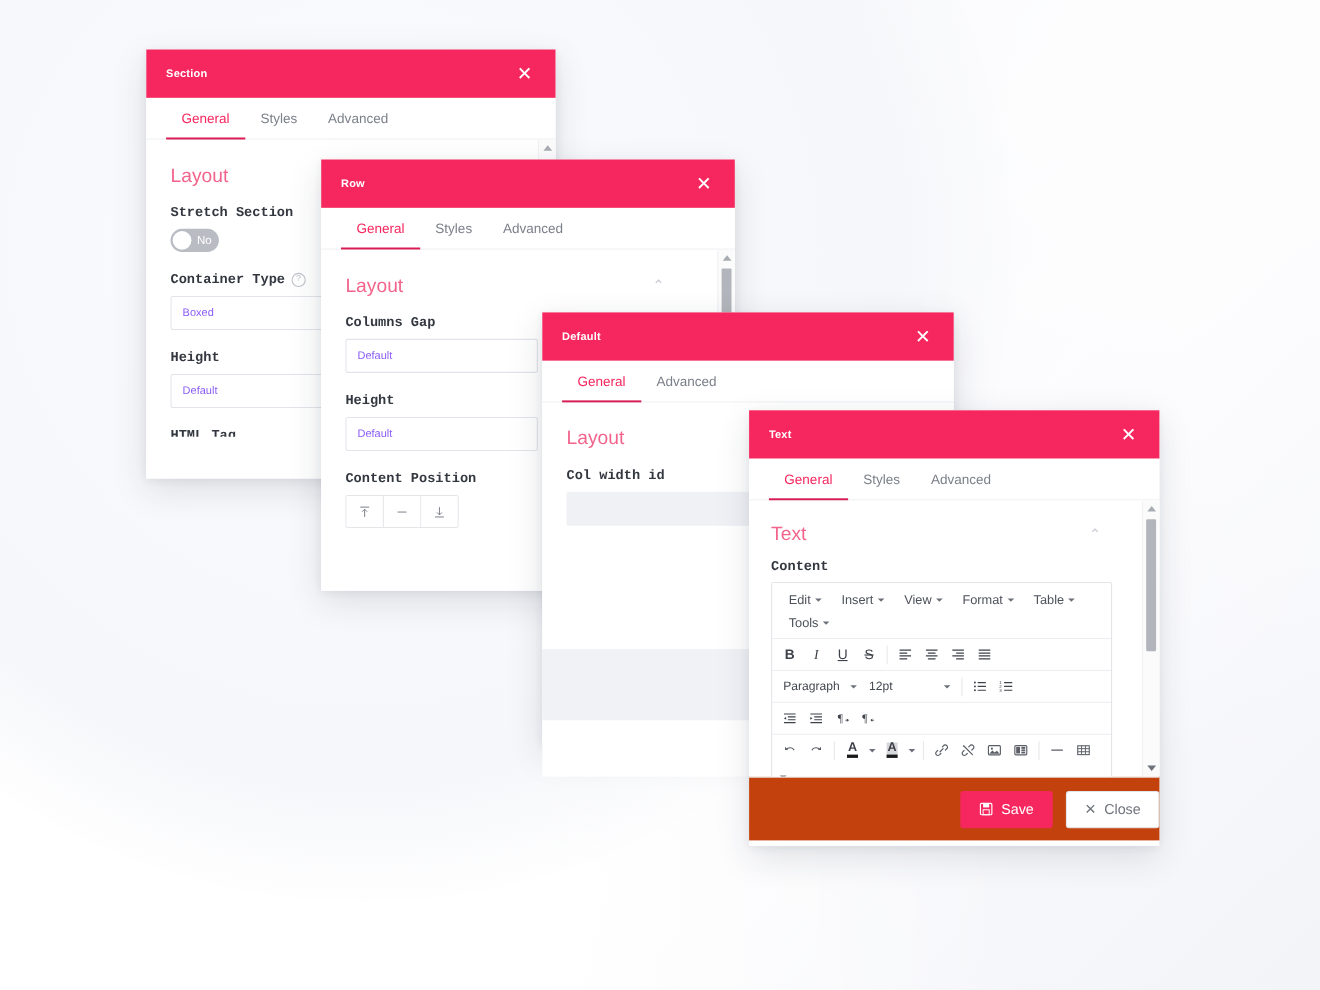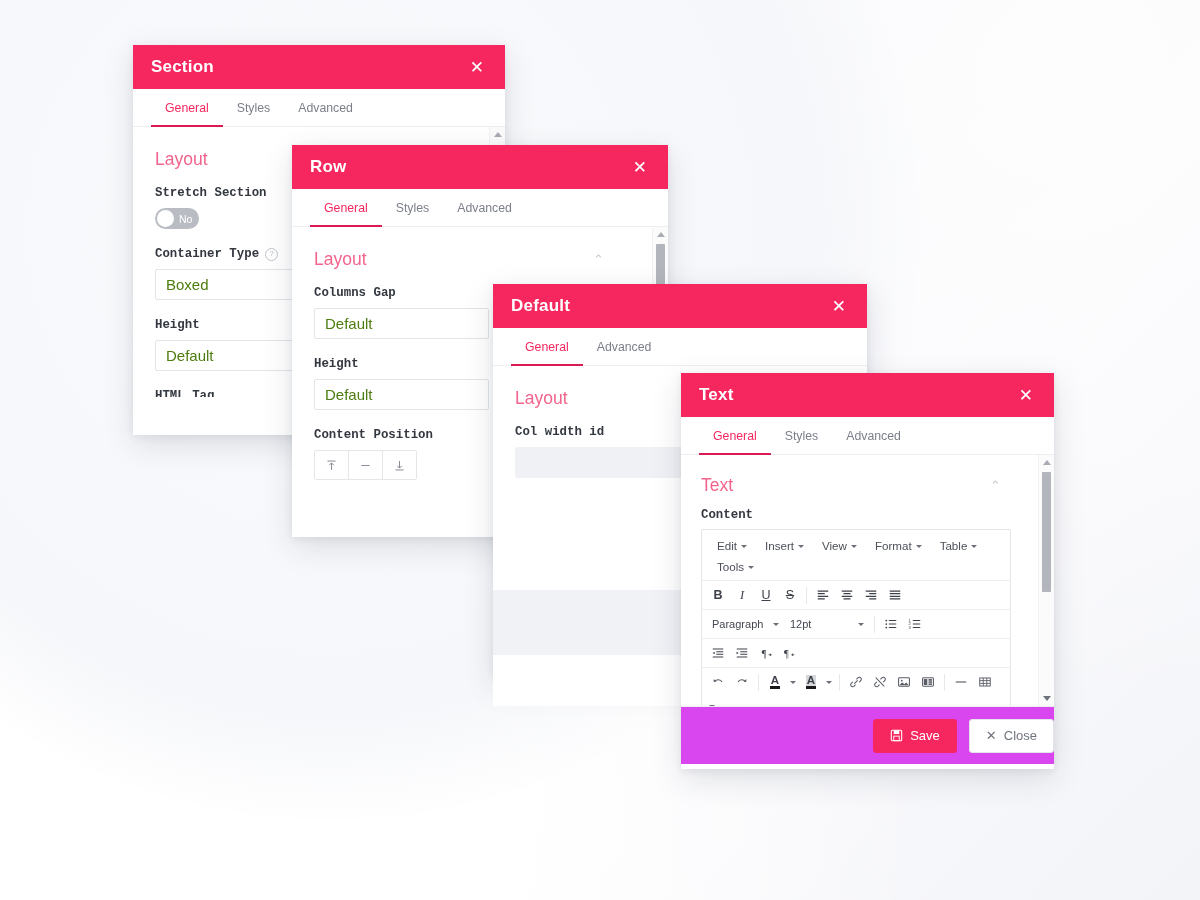--- a/index.html
+++ b/index.html
@@ -43,21 +43,21 @@
     height: 44px;
     background: #f5275e;
     display: flex;
     align-items: center;
     justify-content: space-between;
     padding: 0 18px;
     box-sizing: border-box;
   }
   .panel-title {
     color: #ffffff;
-    font-size: 17px;
+    font-size: 10px;
     font-weight: bold;
     letter-spacing: .2px;
   }
   .panel-close {
     color: #ffffff;
     font-size: 17px;
     line-height: 1;
     font-weight: 300;
     cursor: pointer;
     padding: 2px 3px;
@@ -133,22 +133,22 @@
     text-align: center;
     font-weight: normal;
     cursor: pointer;
   }
   .field { margin-bottom: 18px; }
   .sel {
     height: 31px;
     border: 1px solid #e2e4e9;
     border-radius: 2px;
     background: #fff;
-    font-size: 15px;
-    color: #4d7c0f;
+    font-size: 10px;
+    color: #8b5cf6;
     display: flex;
     align-items: center;
     padding: 0 10px;
     box-sizing: border-box;
     cursor: pointer;
   }
   .sel.flat {
     background: #f0f1f5;
     border-color: #f0f1f5;
   }
@@ -336,21 +336,21 @@
     font-weight: bold;
     border-bottom: 3px solid #1a1a1a;
     line-height: 11px;
     padding: 0 1px;
   }
   .swatch-a.hl { background: #d6d8dc; }
 
   
   .panel-footer {
     height: 58px;
-    background: #d946ef;
+    background: #c2410c;
     border-top: 1px solid #eceef1;
     display: flex;
     align-items: center;
     justify-content: flex-end;
     gap: 12px;
     box-sizing: border-box;
   }
   .btn {
     height: 34px;
     border-radius: 3px;

